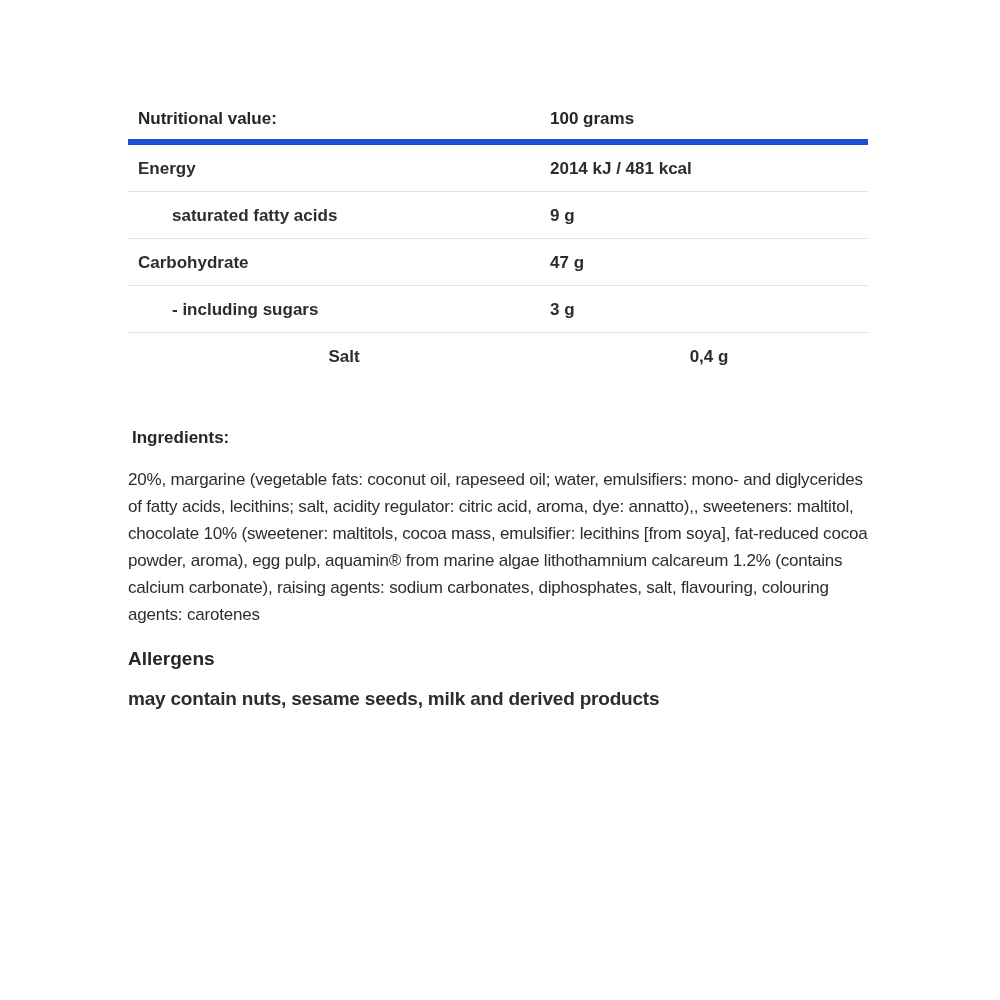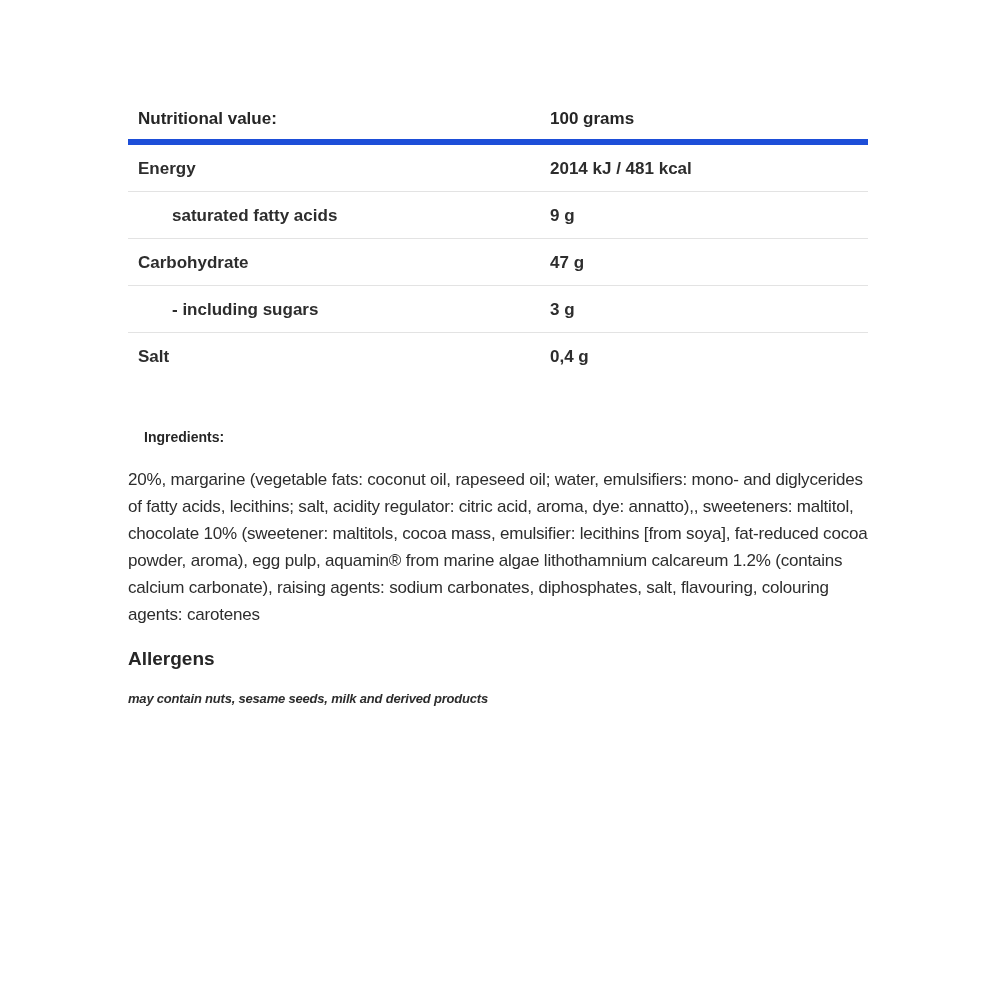--- a/index.html
+++ b/index.html
@@ -45,49 +45,48 @@
     text-align: left;
     font-size: 17px;
     font-weight: bold;
     line-height: 21px;
     padding: 13px 0 12px 10px;
     border-bottom: 1px solid #e3e3e3;
     color: #2d2d2d;
   }
   table.nutrition td.value-cell { padding-left: 0; }
   table.nutrition td.indent { padding-left: 44px; }
-  table.nutrition tbody tr:last-child td { border-bottom: none; }
+  table.nutrition tbody tr:last-child td { border-bottom: none; text-align: center; }
 
   
   .section-heading {
-    margin: 47px 0 0 16px;
-    font-size: 14px;
+    margin: 47px 0 0 4px;
+    font-size: 17px;
     line-height: 23px;
     font-weight: bold;
     color: #262626;
   }
   .ingredients-text {
     margin: 17px 0 0 0;
     font-size: 17px;
     line-height: 27px;
     letter-spacing: -0.2px;
     color: #2d2d2d;
   }
   .allergens-heading {
     margin: 19px 0 0 0;
     font-size: 19px;
     line-height: 23px;
     font-weight: bold;
     color: #262626;
   }
   .allergens-text {
     margin: 18px 0 0 0;
-    font-size: 13px;
+    font-size: 19px;
     line-height: 21px;
-    font-style: italic;
     font-weight: 600;
     letter-spacing: -0.2px;
     color: #2d2d2d;
   }
 </style>
 </head>
 <body>
 
 <div class="content">
 

